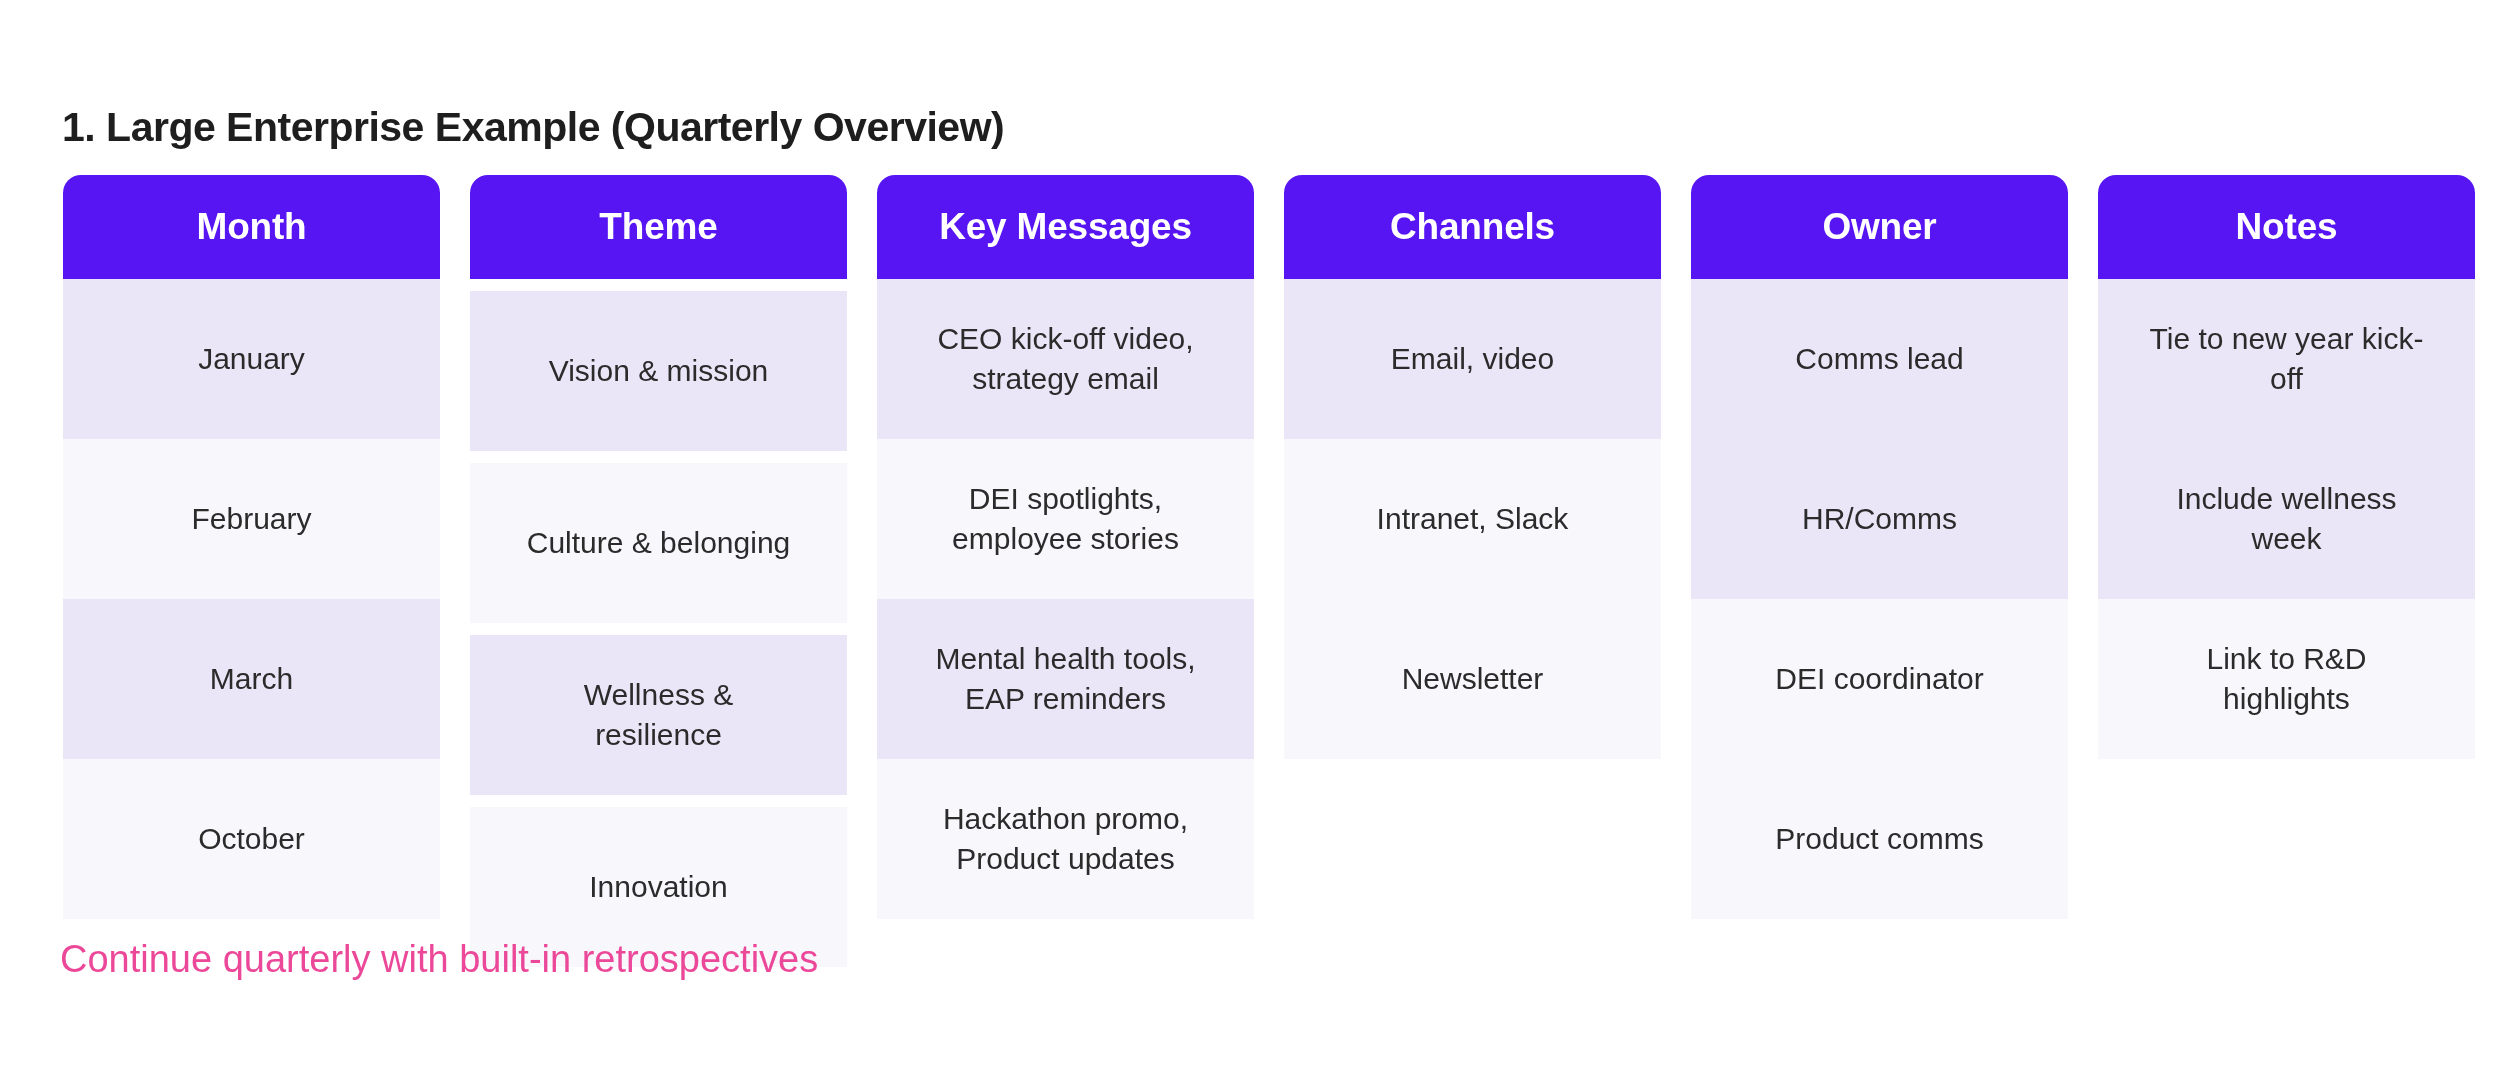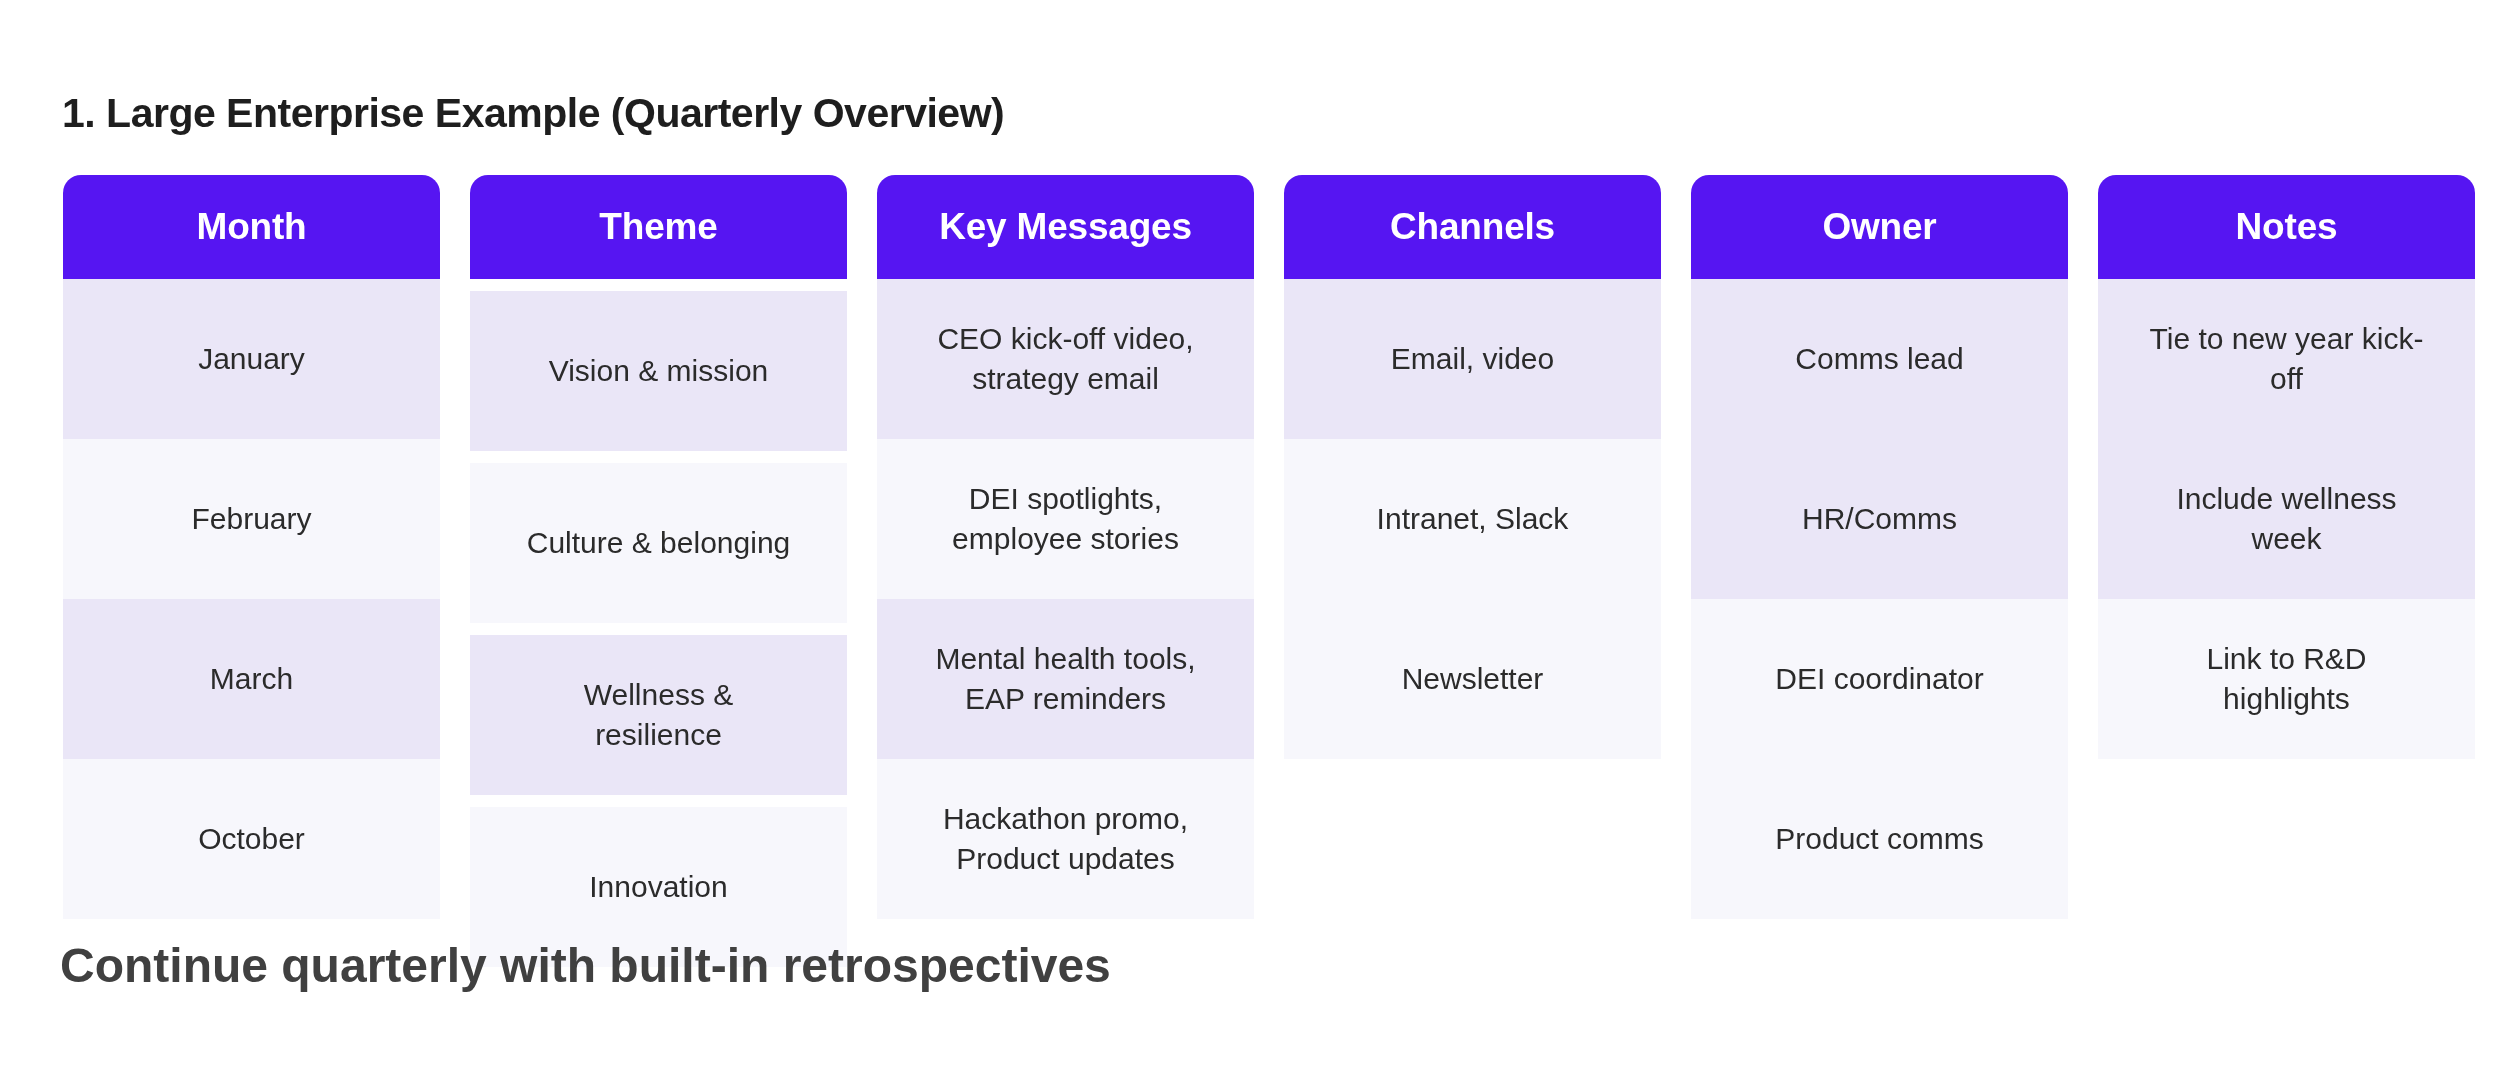--- a/index.html
+++ b/index.html
@@ -20,21 +20,21 @@
   .page {
     position: relative;
     width: 2519px;
     height: 1071px;
     background: var(--page-bg, #fff);
     overflow: hidden;
   }
   .doc-title {
     position: absolute;
     left: 62px;
-    top: 90px;
+    top: 104px;
     font-size: 41px;
     font-weight: 800;
     letter-spacing: -0.5px;
     color: var(--title-text, #1e1e1e);
     white-space: nowrap;
   }
   .cal-table {
     position: absolute;
     left: 63px;
     top: 175px;
@@ -73,23 +73,23 @@
   }
   .cell.odd  { background: var(--row-odd-bg, #EAE6F7); }
   .cell.even { background: var(--row-even-bg, #F7F7FC); }
   .col-theme .cell        { padding: 10px 56px; margin-top: 12px; }
   .col-key-messages .cell { padding: 10px 36px; }
   .col-notes .cell        { padding: 21px 44px; }
   .footer-note {
     position: absolute;
     left: 60px;
     top: 938px;
-    font-size: 48px;
-    font-weight: 700;
-    color: #404040;
+    font-size: 38px;
+    font-weight: 400;
+    color: #ec4899;
   }
 </style>
 </head>
 <body>
 
 <div class="page">
 
   <div class="doc-title">1. Large Enterprise Example (Quarterly Overview)</div>
 
   <div class="cal-table">

